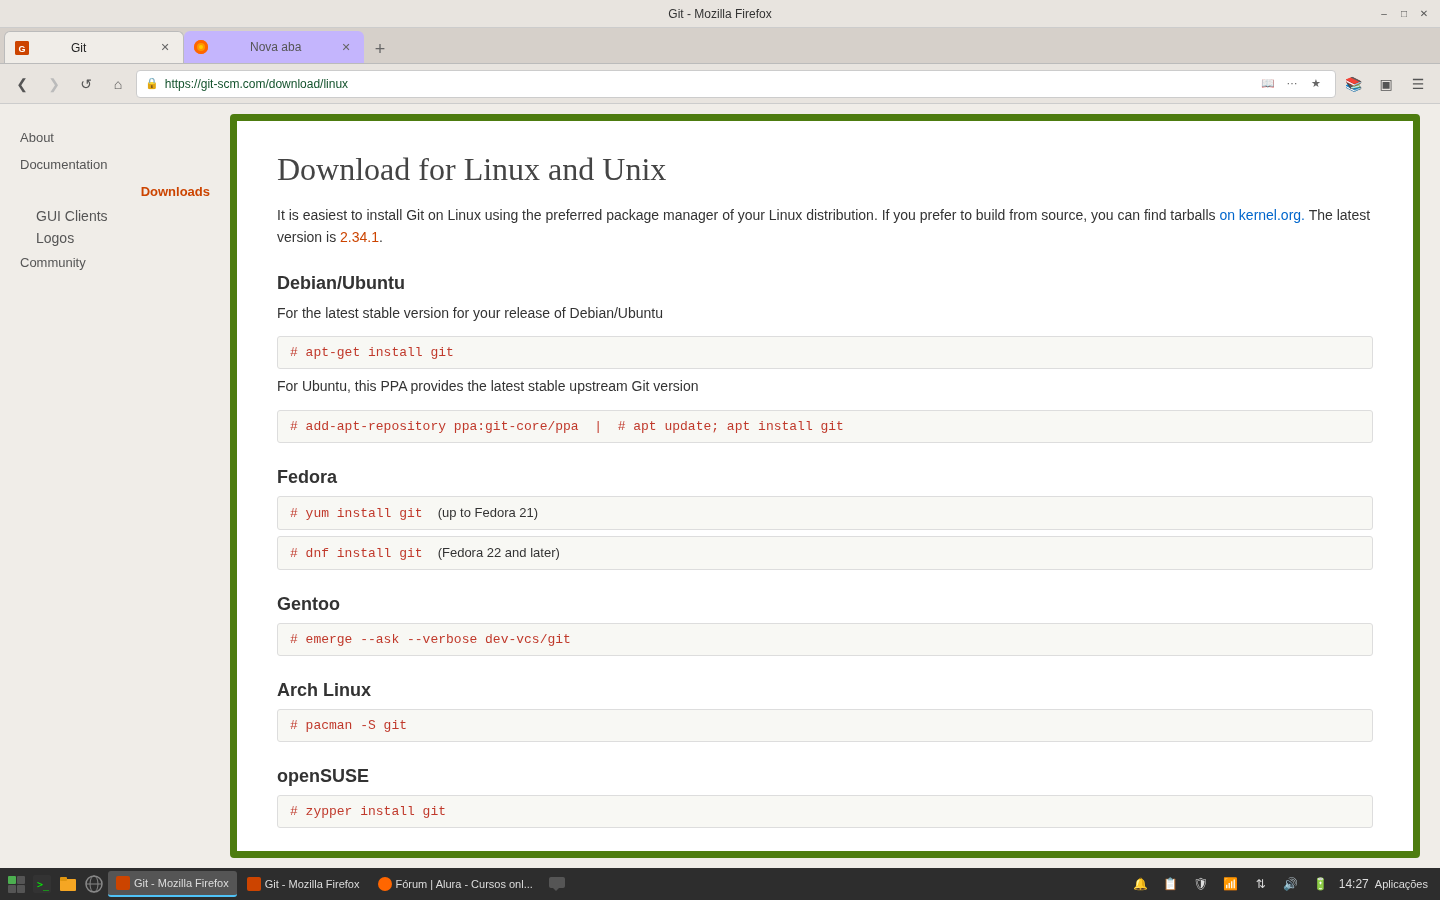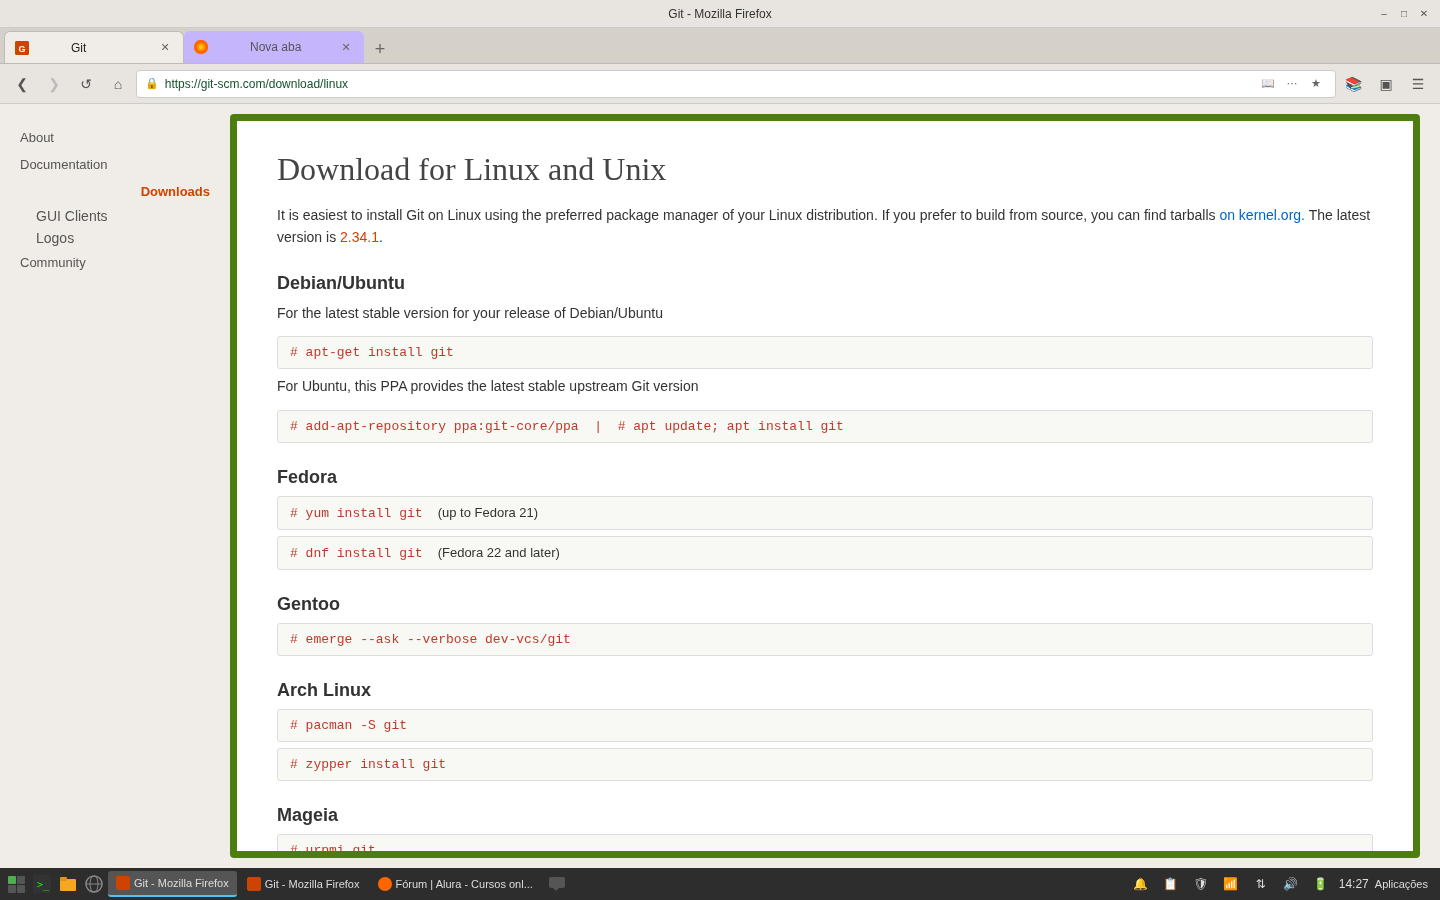--- a/index.html
+++ b/index.html
@@ -353,20 +353,21 @@
     <h2>Gentoo</h2>
     <div class="code-block">
       <span># emerge --ask --verbose dev-vcs/git</span>
     </div>
 
     <h2>Arch Linux</h2>
     <div class="code-block">
       <span># pacman -S git</span>
     </div>
 
+    <h2>openSUSE</h2>
     <div class="code-block">
       <span># zypper install git</span>
     </div>
 
     <h2>Mageia</h2>
     <div class="code-block">
       <span># urpmi git</span>
     </div>
 
   </div>

